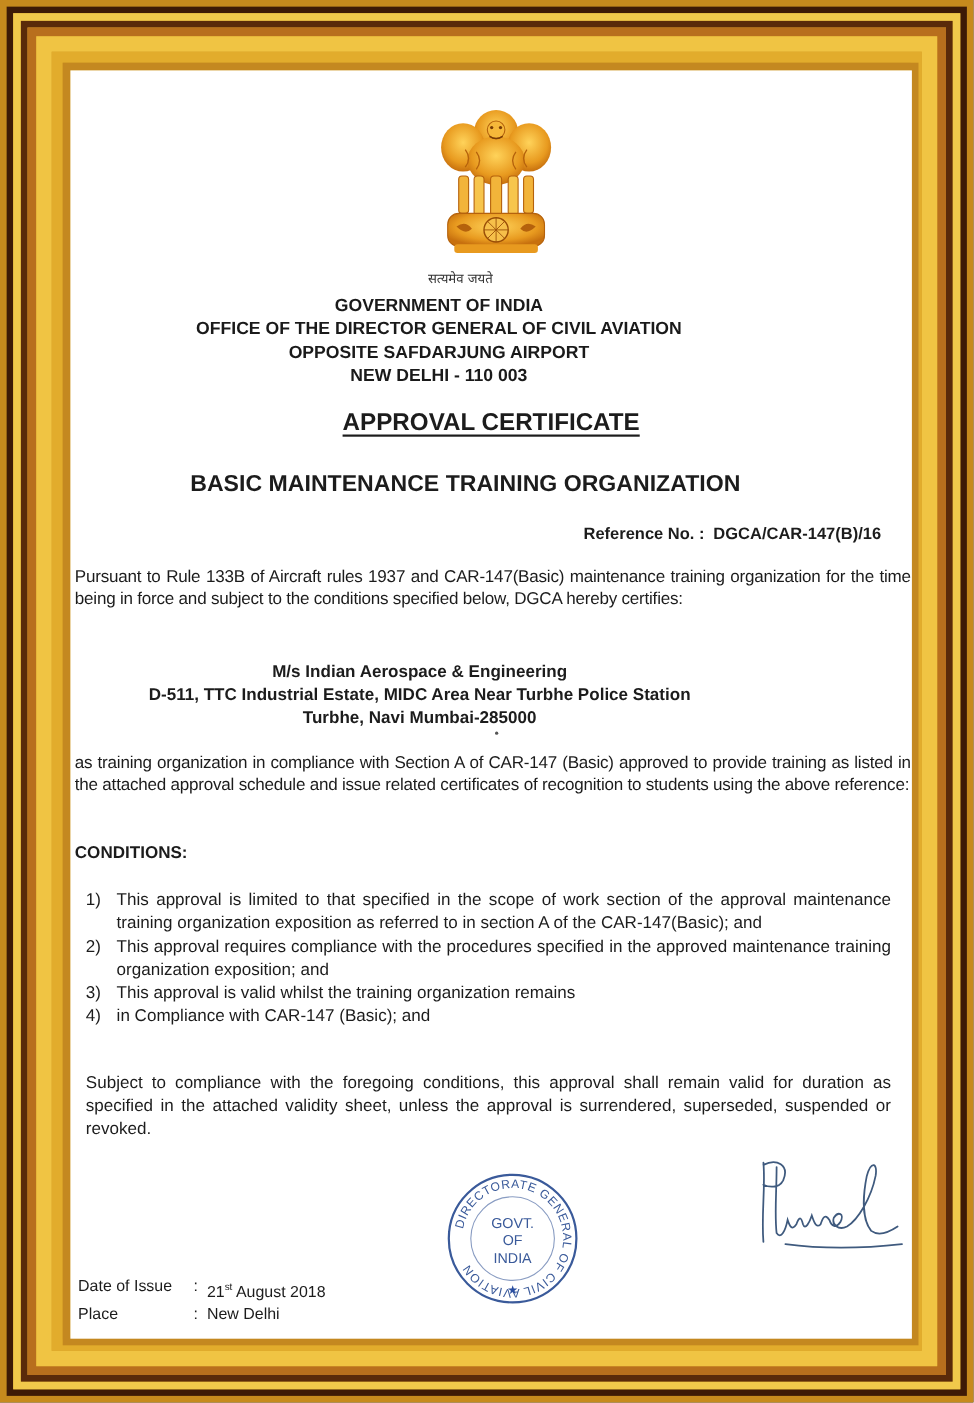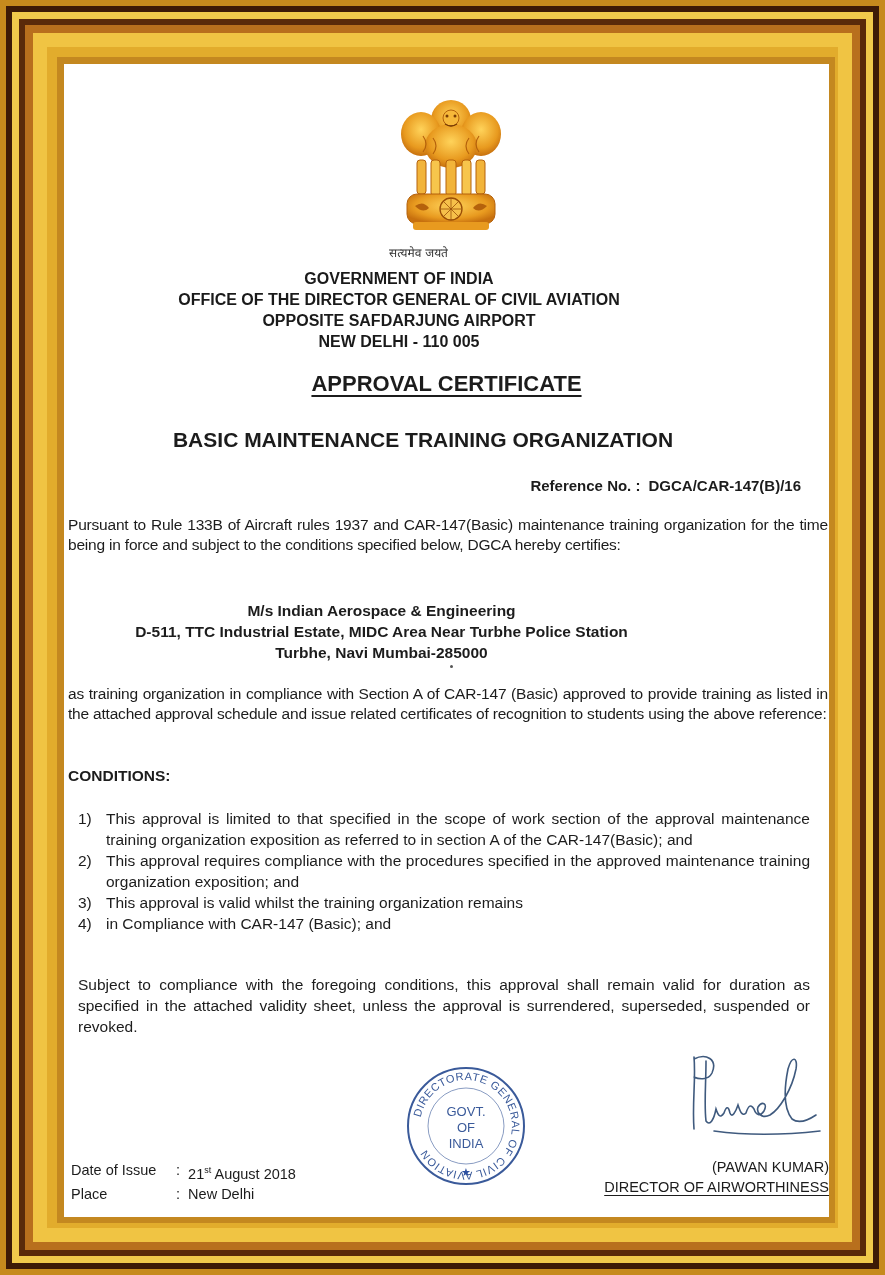--- a/index.html
+++ b/index.html
@@ -142,21 +142,21 @@
     </g>
     <path d="M22 112 q8 -6 14 2 q-6 6 -14 -2z" fill="#b5620c"></path>
     <path d="M94 112 q-8 -6 -14 2 q6 6 14 -2z" fill="#b5620c"></path>
     <rect x="20" y="128" width="76" height="8" rx="3" fill="#e89a1f"></rect>
   </svg>
   <div class="motto">सत्यमेव जयते</div>
 
   <div class="hdr" style="top:204px">GOVERNMENT OF INDIA</div>
   <div class="hdr" style="top:225px">OFFICE OF THE DIRECTOR GENERAL OF CIVIL AVIATION</div>
   <div class="hdr" style="top:246px">OPPOSITE SAFDARJUNG AIRPORT</div>
-  <div class="hdr" style="top:267px">NEW DELHI - 110 005</div>
+  <div class="hdr" style="top:267px">NEW DELHI - 110 003</div>
 
   <div class="title"><span>APPROVAL CERTIFICATE</span></div>
   <div class="subtitle">BASIC MAINTENANCE TRAINING ORGANIZATION</div>
 
   <div class="ref">
     <span>Reference No. :</span><span class="val">DGCA/CAR-147(B)/16</span>
   </div>
 
   <div class="para" style="top:451px">Pursuant to Rule 133B of Aircraft rules 1937 and CAR-147(Basic) maintenance training organization for the time being in force and subject to the conditions specified below, DGCA hereby certifies:</div>
 
@@ -191,24 +191,20 @@
     <text x="64" y="54" text-anchor="middle" font-family="Liberation Sans, sans-serif" font-size="13" fill="#3a5a9a">GOVT.</text>
     <text x="64" y="70" text-anchor="middle" font-family="Liberation Sans, sans-serif" font-size="13" fill="#3a5a9a">OF</text>
     <text x="64" y="86" text-anchor="middle" font-family="Liberation Sans, sans-serif" font-size="13" fill="#3a5a9a">INDIA</text>
     <text x="64" y="114" text-anchor="middle" font-size="11" fill="#2b4fa0">★</text>
   </svg>
 
   <svg class="sign" viewBox="0 0 140 90">
     <path d="M10 8 C12 30 8 55 10 80 M10 10 C22 4 34 10 28 24 C24 32 14 30 10 28 M22 12 C22 35 20 55 22 72 C26 78 30 70 32 60 C34 66 36 70 40 64 C42 58 44 56 46 64 C48 70 52 62 54 56 C56 62 58 68 62 64 C64 58 66 54 70 60 C72 66 76 68 80 62 C84 54 78 52 74 58 C72 64 78 70 86 66 C96 60 108 40 112 20 C114 8 108 6 104 20 C100 40 100 60 108 70 C116 76 126 70 132 66 M30 82 C60 86 100 86 136 82" fill="none" stroke="#3f5a7e" stroke-width="1.6" stroke-linecap="round"></path>
   </svg>
 
-  <div class="signer">
-    <div>(PAWAN KUMAR)</div>
-    <div class="desig">DIRECTOR OF AIRWORTHINESS</div>
-  </div>
 
   <div class="issue">
     <div class="row">
       <span class="lbl">Date of Issue</span>
       <span>:</span>&nbsp;&nbsp;
       <span><span>21</span><sup>st</sup><span> August 2018</span></span>
     </div>
     <div class="row">
       <span class="lbl">Place</span>
       <span>:</span>&nbsp;&nbsp;

